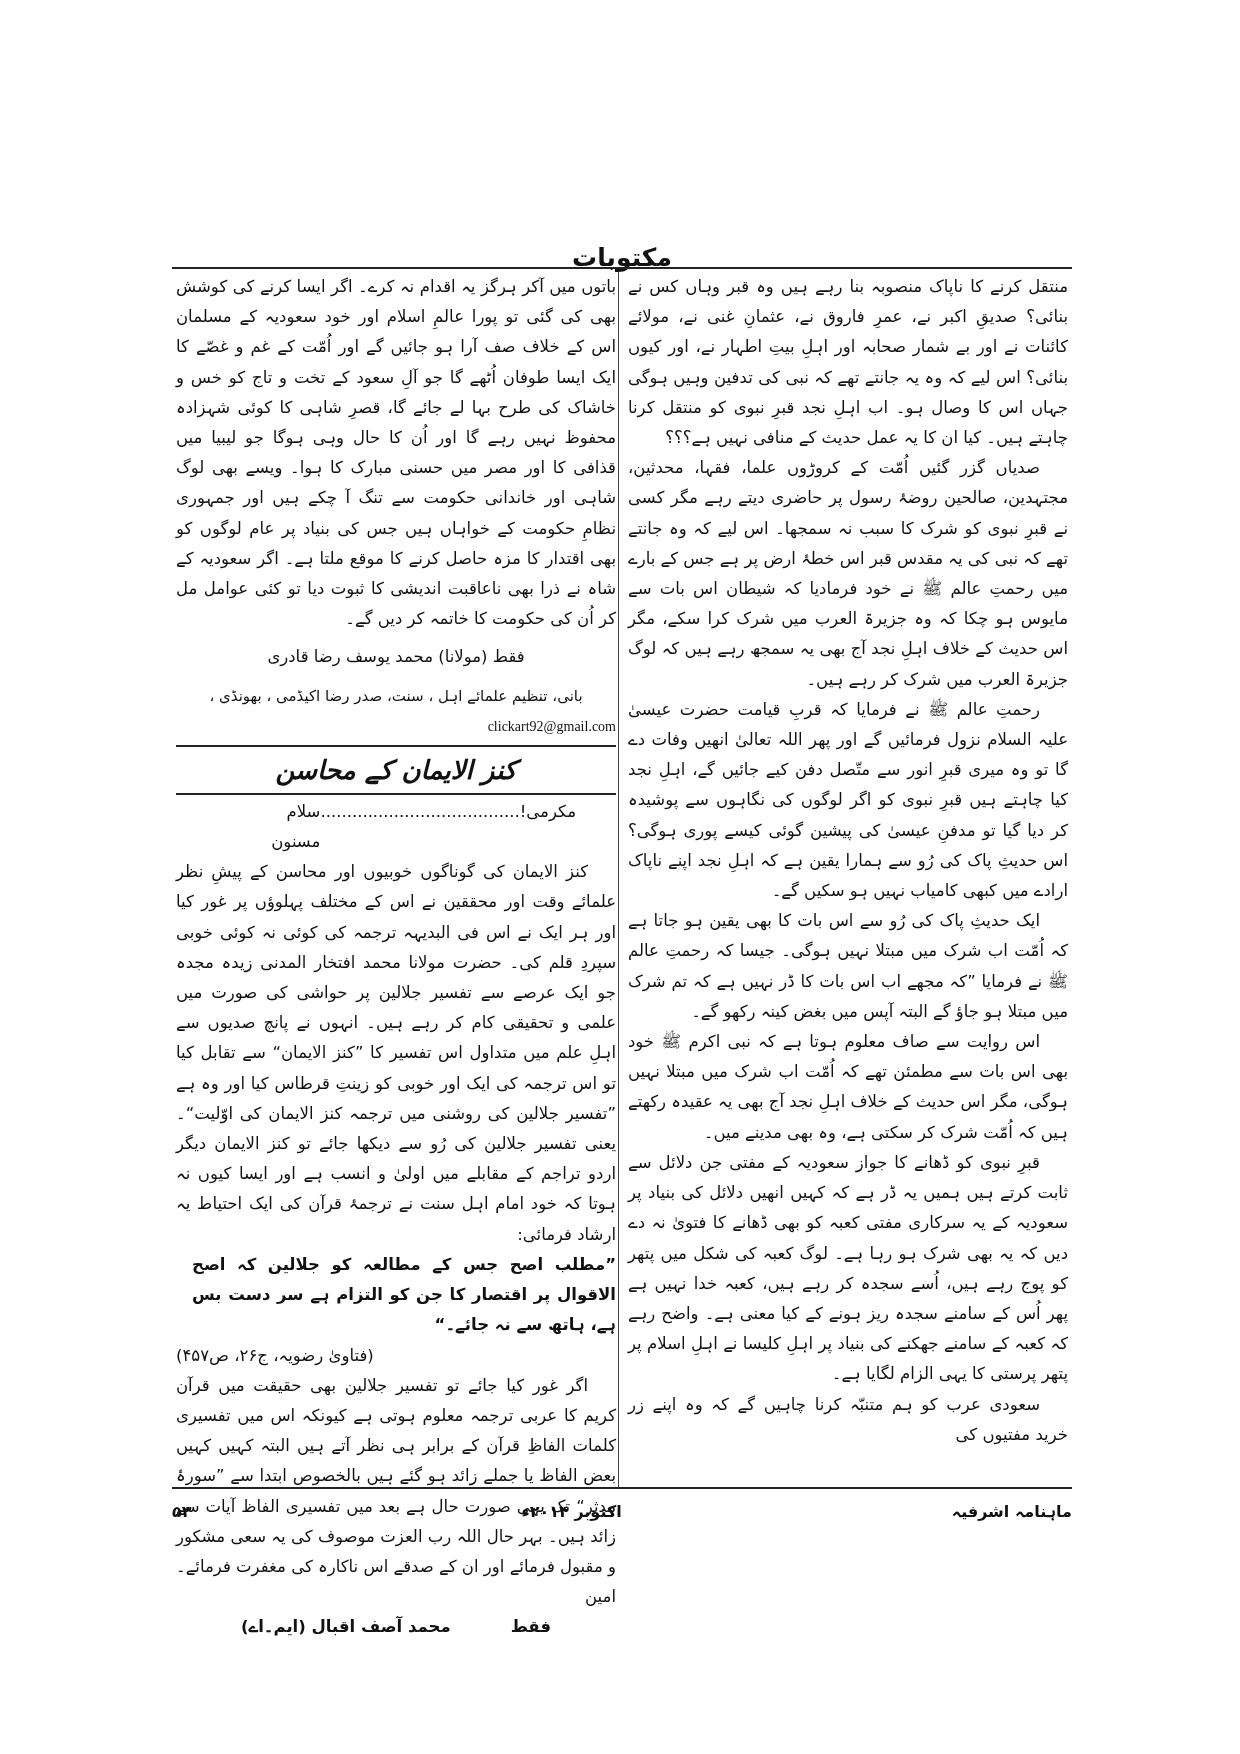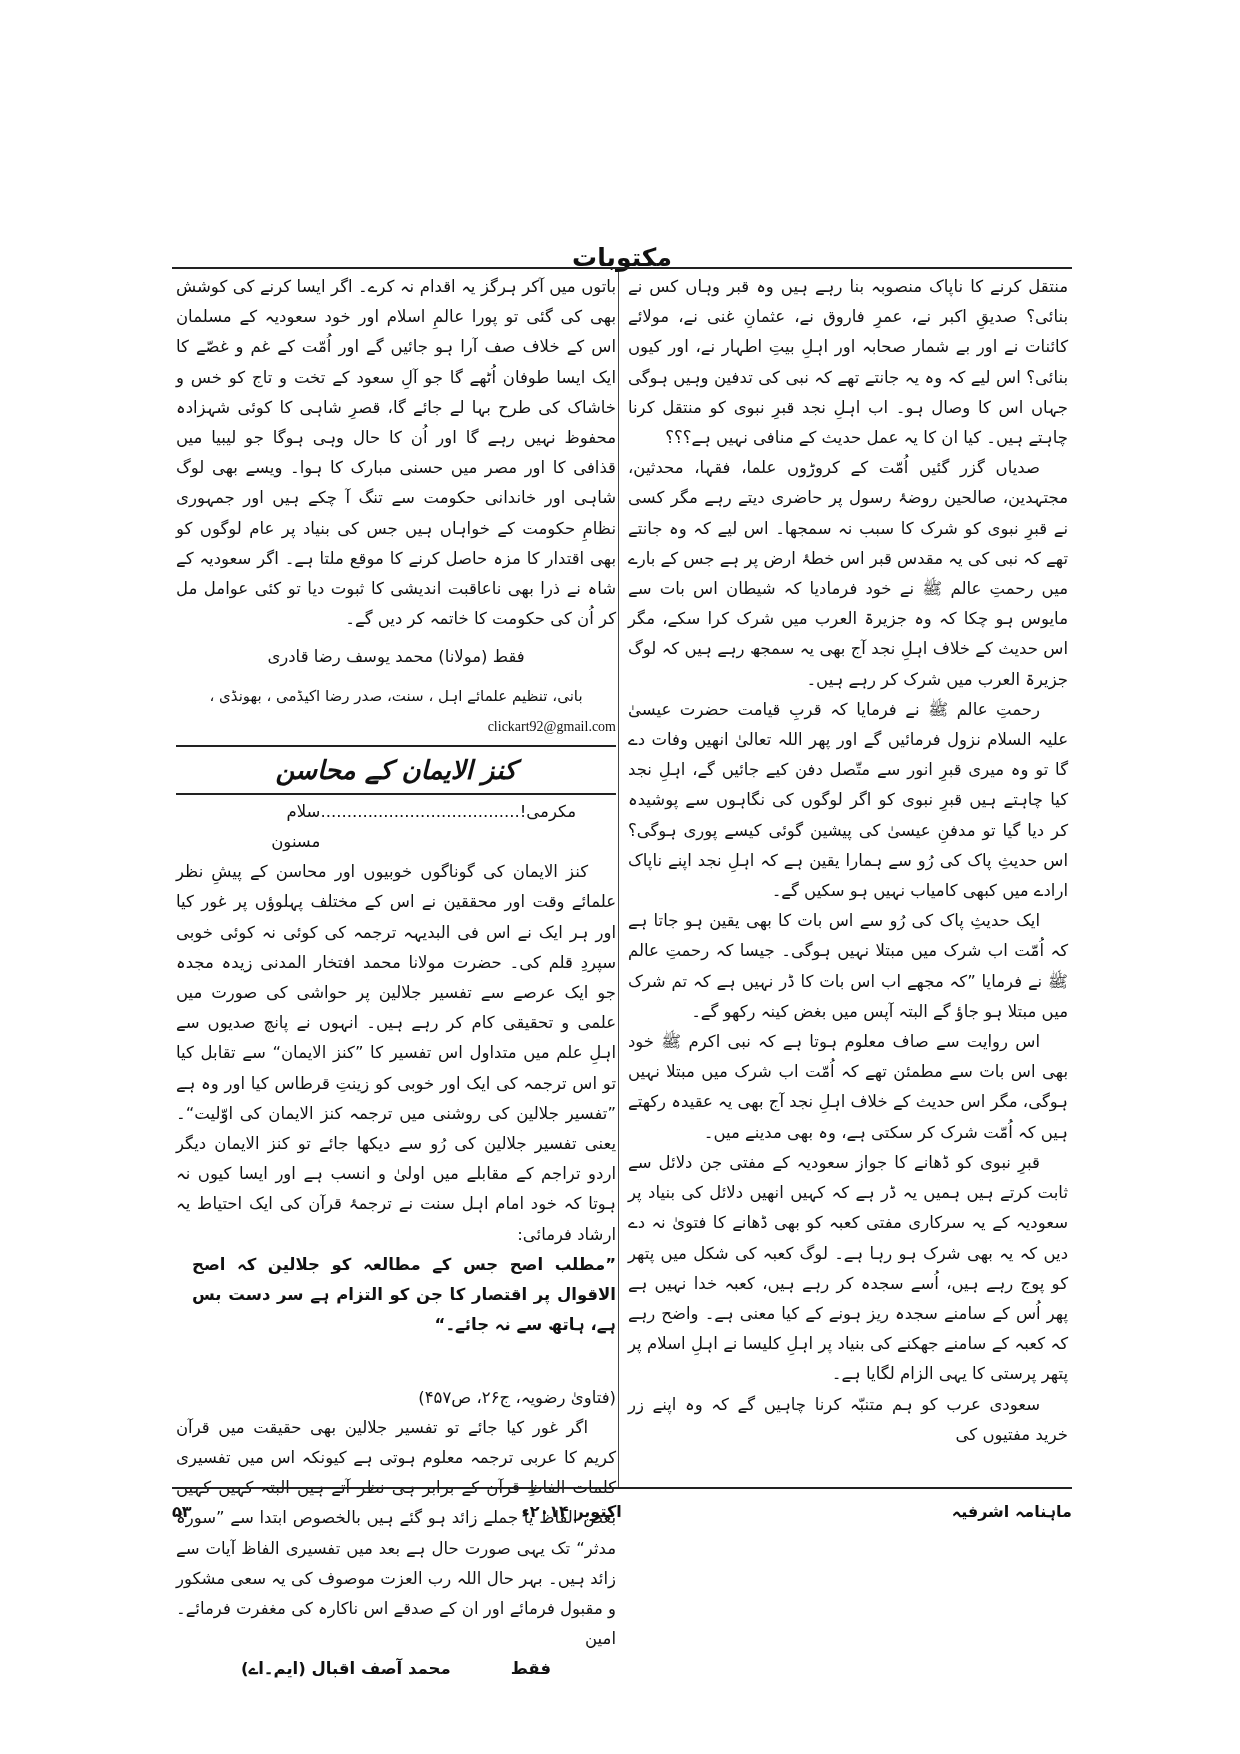--- a/index.html
+++ b/index.html
@@ -16,21 +16,21 @@
   .para { margin:0; text-indent:0; }
   .para.indent { text-indent:28px; }
   .signature { text-align:center; margin:8px 0; }
   .signature-sub { text-align:center; font-size:15px; }
   .email { direction:ltr; text-align:right; font-family:"Liberation Serif", serif; font-size:14px;
            line-height:32px; padding-left:2px; }
   .rule { height:2px; background:#222; margin:2px 0; }
   .article-title { text-align:center; font-size:26px; font-weight:bold; font-style:italic; line-height:42px; }
   .salutation { display:flex; justify-content:space-between; padding:0 40px 0 60px; }
   .bold-quote { font-weight:bold;margin-left:16px; }
-  .citation { text-align:right;margin-top:42px; }
+  .citation { text-align:left; }
   .closing { display:flex; justify-content:center; gap:60px; font-weight:bold; }
   .footer-rule { position:absolute; left:172px; top:1487px; width:900px; height:2px; background:#222; }
   .footer { position:absolute; left:172px; top:1496px; width:900px; height:30px;
             display:flex; justify-content:space-between; align-items:center; font-size:16px; font-weight:bold; }
   .footer span { direction:rtl; }
 </style>
 </head>
 <body>
 
 <div class="page-header">

